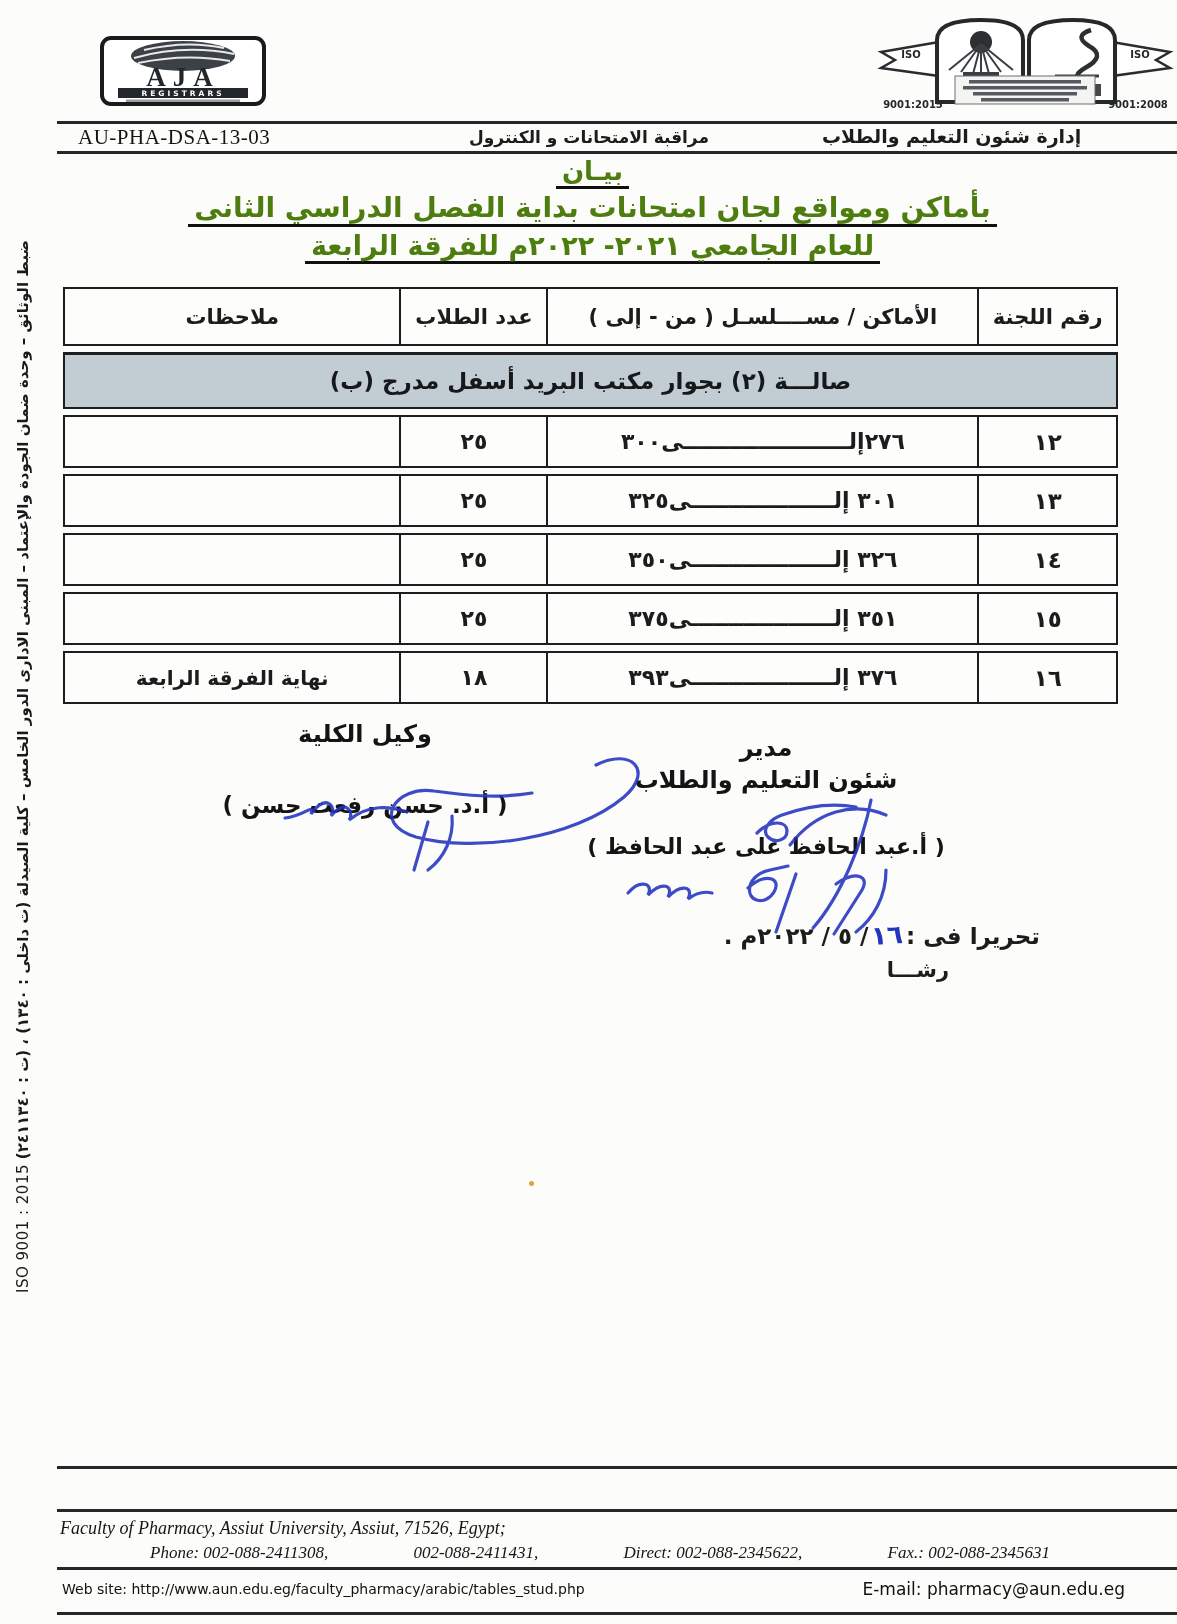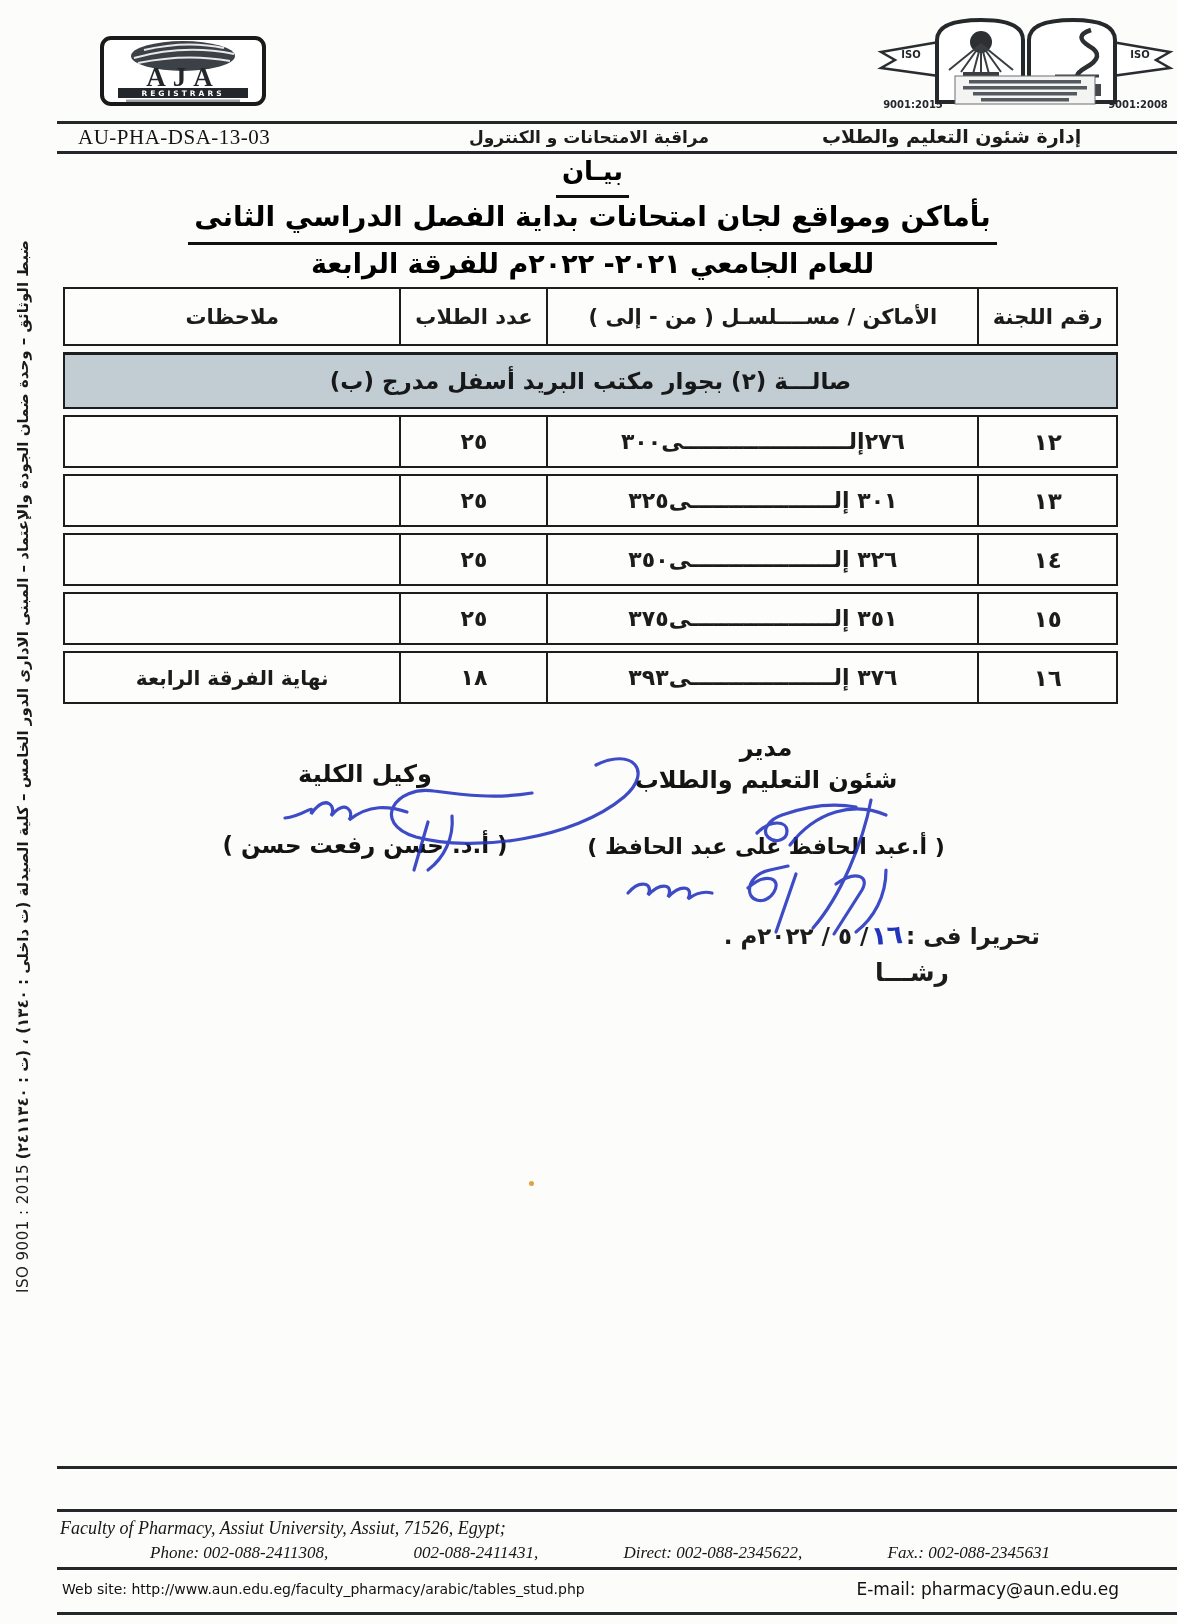--- a/index.html
+++ b/index.html
@@ -19,22 +19,22 @@
     font-size:17px;font-weight:bold;direction:rtl;
   }
   .hdr-right{
     position:absolute;right:55px;top:125px;width:300px;text-align:left;
     font-size:19px;font-weight:bold;direction:rtl;
   }
   
   .title-wrap{position:absolute;left:60px;width:1065px;top:156px;text-align:center;direction:rtl;}
   .title-line{display:block;}
   .title-line b{
-    display:inline-block;border-bottom:3px solid #101010;padding:0 6px 9px 6px;
-    font-weight:bold;color:#000000;
+    display:inline-block;border-bottom:3px solid #101010;padding:0 6px 0 6px;
+    font-weight:bold;color:#4d7c0f;
   }
   .t1 b{font-size:26px;}
   .t2 b{font-size:28px;margin-top:2px;}
   .t3 b{font-size:27px;margin-top:3px;}
   
   .tbl{position:absolute;left:63px;top:287px;width:1055px;direction:rtl;}
   .trow{
     display:flex;flex-direction:row;margin-bottom:6px;
     border:2.5px solid #1b1d1f;background:#fdfdfb;
   }
@@ -51,32 +51,32 @@
   .thead{height:55px;}
   .hall-row{
     display:flex;align-items:center;justify-content:center;
     border:2.5px solid #1b1d1f;border-top-width:3.5px;background:#c2cdd3;
     height:52px;font-weight:bold;font-size:23px;margin-bottom:6px;color:#16181a;
   }
   .drow{height:49px;}
   
   .sig-block{position:absolute;text-align:center;direction:rtl;font-weight:bold;color:#141414;}
   .sig-right{left:556px;top:734px;width:420px;}
-  .sig-left{left:160px;top:760px;width:410px;}
+  .sig-left{left:160px;top:720px;width:410px;}
   .sig-t1{font-size:24px;}
   .sig-t2{font-size:24px;margin-top:4px;}
   .sig-name{font-size:22px;margin-top:40px;}
   .sig-left .sig-name{margin-top:44px;font-size:23px;}
   .sig-svg{position:absolute;left:170px;top:696px;pointer-events:none;}
   .date-line{
     position:absolute;right:137px;top:920px;direction:rtl;
     font-size:23px;font-weight:bold;white-space:nowrap;
   }
   .date-day{color:#2334bd;font-size:26px;padding:0 3px;display:inline-block;transform:rotate(-4deg);}
-  .clerk{position:absolute;right:228px;top:958px;font-size:25px;font-weight:bold;direction:rtl;}
+  .clerk{position:absolute;right:228px;top:958px;font-size:21px;font-weight:bold;direction:rtl;}
   
   .side-text{
     position:absolute;left:14px;top:1030px;width:790px;
     transform:rotate(-90deg);transform-origin:0 0;
     direction:rtl;white-space:nowrap;font-size:15px;color:#1a1a1a;
   }
   .side-ar{font-weight:bold;}
   .side-iso{font-weight:normal;font-size:15px;letter-spacing:.5px;}
   
   .foot-ar{
@@ -86,21 +86,21 @@
   .foot-en1{
     position:absolute;left:60px;width:1060px;top:1518px;
     font-family:"Liberation Serif",serif;font-style:italic;font-size:18px;color:#161616;
   }
   .foot-en2{
     position:absolute;left:150px;width:900px;top:1543px;
     display:flex;justify-content:space-between;
     font-family:"Liberation Serif",serif;font-style:italic;font-size:17px;color:#161616;
   }
   .foot-web{position:absolute;left:62px;top:1581px;font-size:14px;color:#111;}
-  .foot-mail{position:absolute;right:58px;top:1579px;font-size:17px;color:#111;}
+  .foot-mail{position:absolute;right:52px;top:1579px;font-size:17px;color:#111;}
   .speck{position:absolute;left:529px;top:1181px;width:5px;height:5px;border-radius:50%;background:#e0a23c;}
 </style>
 </head>
 <body>
 
 <div class="page">
 
   <svg class="aja" style="position:absolute;left:100px;top:36px" width="166" height="70" viewBox="0 0 166 70">
     <rect x="2" y="2" width="162" height="66" rx="9" fill="#fff" stroke="#1a1a1a" stroke-width="4"></rect>
     <ellipse cx="83" cy="20" rx="52" ry="15" fill="#3c4148"></ellipse>

